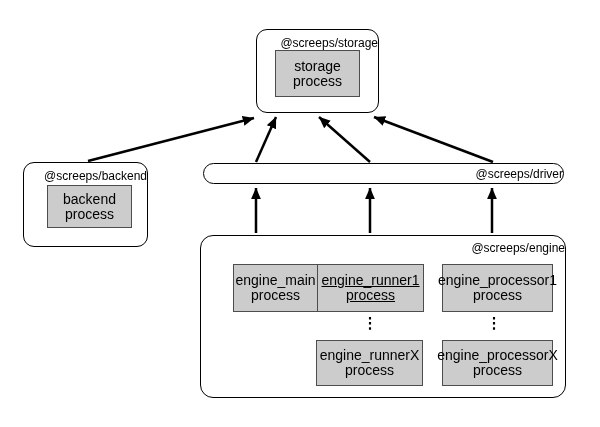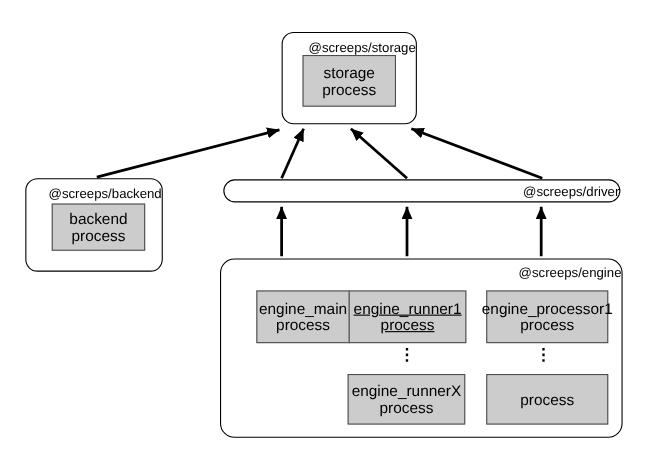--- a/index.html
+++ b/index.html
@@ -125,16 +125,17 @@
     <span>engine_processor1</span>
     <span>process</span>
   </div>
   <div class="ellipsis el-runner">⋮</div>
   <div class="ellipsis el-processor">⋮</div>
   <div class="process-box p-runnerX">
     <span>engine_runnerX</span>
     <span>process</span>
   </div>
   <div class="process-box p-processorX">
+    <span>engine_processorX</span>
     <span>process</span>
   </div>
 
 </div>
 
 </body></html>

